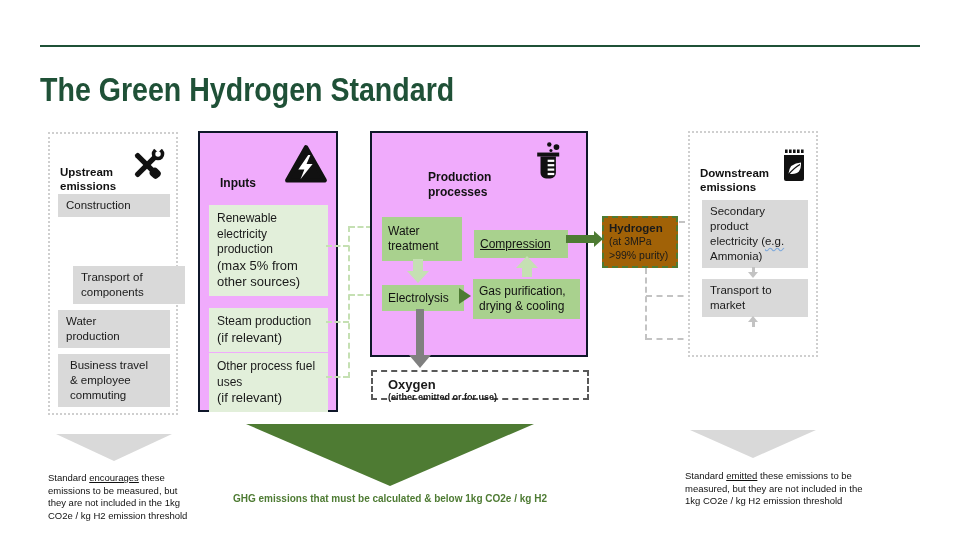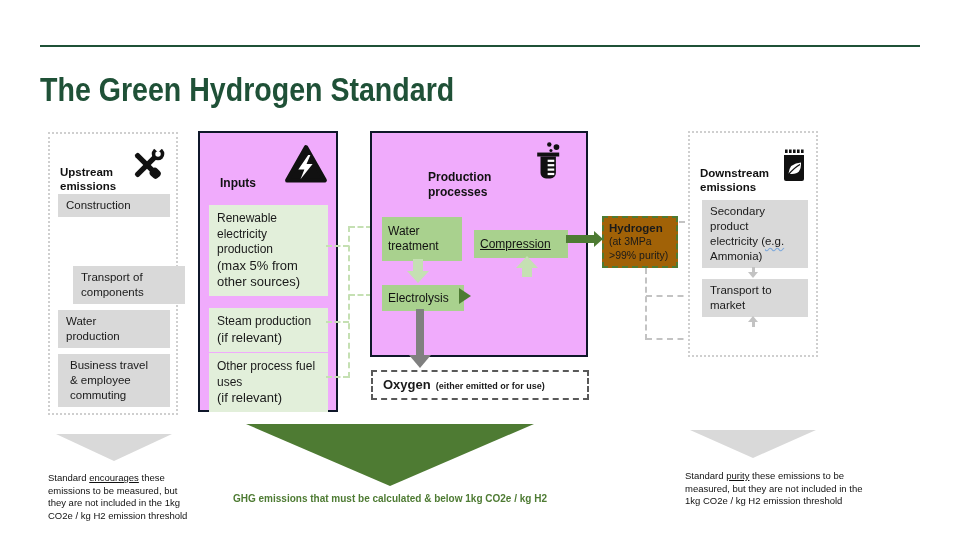--- a/index.html
+++ b/index.html
@@ -27,21 +27,21 @@
   .lgreen-box{ background:#e2efda; padding:6px 8px; }
   .lgreen-box .main { font-size:12px; line-height:1.3; color:#1a1a1a; }
   .lgreen-box .sub  { font-size:13px; line-height:1.25; color:#1a1a1a; }
   .mgreen-box{ background:#a9d18e; font-size:12px; line-height:1.25; color:#111;
                display:flex; align-items:center; padding:2px 6px; }
 
   
   #hydrogen-box { border:2px dashed #4e7b33; background:#a16207; padding:3px 5px; }
   #hydrogen-box .h-name { font-weight:700; font-size:11.5px; line-height:1.25; }
   #hydrogen-box .h-sub  { font-size:10.5px; line-height:1.25; }
-  #oxygen-box { border:2px dashed #595959; background:#fff; display:flex; align-items:baseline; padding:5px 10px; }
+  #oxygen-box { border:2px dashed #595959; background:#fff; display:flex; align-items:baseline; padding:5px 10px;flex-direction:column; }
   #oxygen-box .o-name { font-weight:700; font-size:13px; }
   #oxygen-box .o-sub  { font-weight:700; font-size:9px; margin-left:5px; }
 
   
   .dash-g-h { border-top:2px dashed #c5e0b3; height:0; }
   .dash-g-v { border-left:2px dashed #c5e0b3; width:0; }
   .dash-k-h { border-top:2px dashed #c3c3c3; height:0; }
   .dash-k-v { border-left:2px dashed #c3c3c3; width:0; }
   .head-g-r { width:0; height:0; border-top:5px solid transparent; border-bottom:5px solid transparent; border-left:8px solid #c5e0b3; }
   .head-k-r { width:0; height:0; border-top:5px solid transparent; border-bottom:5px solid transparent; border-left:8px solid #c3c3c3; }
@@ -131,20 +131,21 @@
         <path d="M15 14 h14 v15 a5 5 0 0 1 -5 5 h-4 a5 5 0 0 1 -5 -5 z"></path>
         <rect x="21.5" y="17" width="6" height="2" fill="#fff"></rect>
         <rect x="21.5" y="21" width="6" height="2" fill="#fff"></rect>
         <rect x="21.5" y="25" width="6" height="2" fill="#fff"></rect>
         <rect x="21.5" y="29" width="6" height="2" fill="#fff"></rect>
       </svg>
     </div>
     <div class="abs mgreen-box" style="left:10px;  top:84px;  width:80px;  height:44px;">Water treatment</div>
     <div class="abs mgreen-box" style="left:102px; top:97px;  width:94px;  height:28px;text-decoration:underline;">Compression</div>
     <div class="abs mgreen-box" style="left:10px;  top:152px; width:82px;  height:26px;">Electrolysis</div>
+    <div class="abs mgreen-box" style="left:101px; top:146px; width:107px; height:40px;">Gas purification, drying &amp; cooling</div>
   </div>
 
   <div class="abs" style="left:413px; top:259px; width:10px; height:13px; background:#c5e0b3;"></div>
   <div class="abs" style="left:407px; top:271px; width:0; height:0; border-left:11px solid transparent; border-right:11px solid transparent; border-top:12px solid #c5e0b3;"></div>
   <div class="abs" style="left:516px; top:256px; width:0; height:0; border-left:11px solid transparent; border-right:11px solid transparent; border-bottom:12px solid #c5e0b3;"></div>
   <div class="abs" style="left:522px; top:268px; width:10px; height:9px; background:#c5e0b3;"></div>
   <div class="abs" style="left:459px; top:288px; width:0; height:0; border-top:8px solid transparent; border-bottom:8px solid transparent; border-left:12px solid #4e7b33;"></div>
   <div class="abs" style="left:566px; top:235px; width:28px; height:8px; background:#4e7b33;"></div>
   <div class="abs" style="left:594px; top:231px; width:0; height:0; border-top:8px solid transparent; border-bottom:8px solid transparent; border-left:9px solid #4e7b33;"></div>
   <div class="abs" style="left:416px; top:309px; width:8px; height:48px; background:#808080;"></div>
@@ -188,19 +189,19 @@
     <div class="abs gray-box" style="left:12px; top:146px; width:106px; padding-right:10px;">Transport to market</div>
   </div>
 
   <div class="abs" style="left:752px; top:267px; width:3px; height:5px; background:#c3c3c3;"></div>
   <div class="abs" style="left:748px; top:272px; width:0; height:0; border-left:5.5px solid transparent; border-right:5.5px solid transparent; border-top:6px solid #c3c3c3;"></div>
   <div class="abs" style="left:748px; top:316px; width:0; height:0; border-left:5.5px solid transparent; border-right:5.5px solid transparent; border-bottom:6px solid #c3c3c3;"></div>
   <div class="abs" style="left:752px; top:322px; width:3px; height:5px; background:#c3c3c3;"></div>
 
   <div class="abs tri-gray" id="downstream-arrow" style="left:690px; top:430px;"></div>
   <div class="abs footnote" style="left:685px; top:470px; width:178px;">
-    <span>Standard </span><span class="u">purity</span><span> these emissions to be measured, but they are not included in the 1kg CO2e / kg H2 emission threshold</span>
+    <span>Standard </span><span class="u">emitted</span><span> these emissions to be measured, but they are not included in the 1kg CO2e / kg H2 emission threshold</span>
   </div>
 
   <div class="abs" id="ghg-arrow" style="left:246px; top:424px;"></div>
   <div class="abs" id="ghg-banner" style="left:215px; top:493px; width:350px;">GHG emissions that must be calculated &amp; below 1kg CO2e / kg H2</div>
 
 </div>
 
 </body></html>

